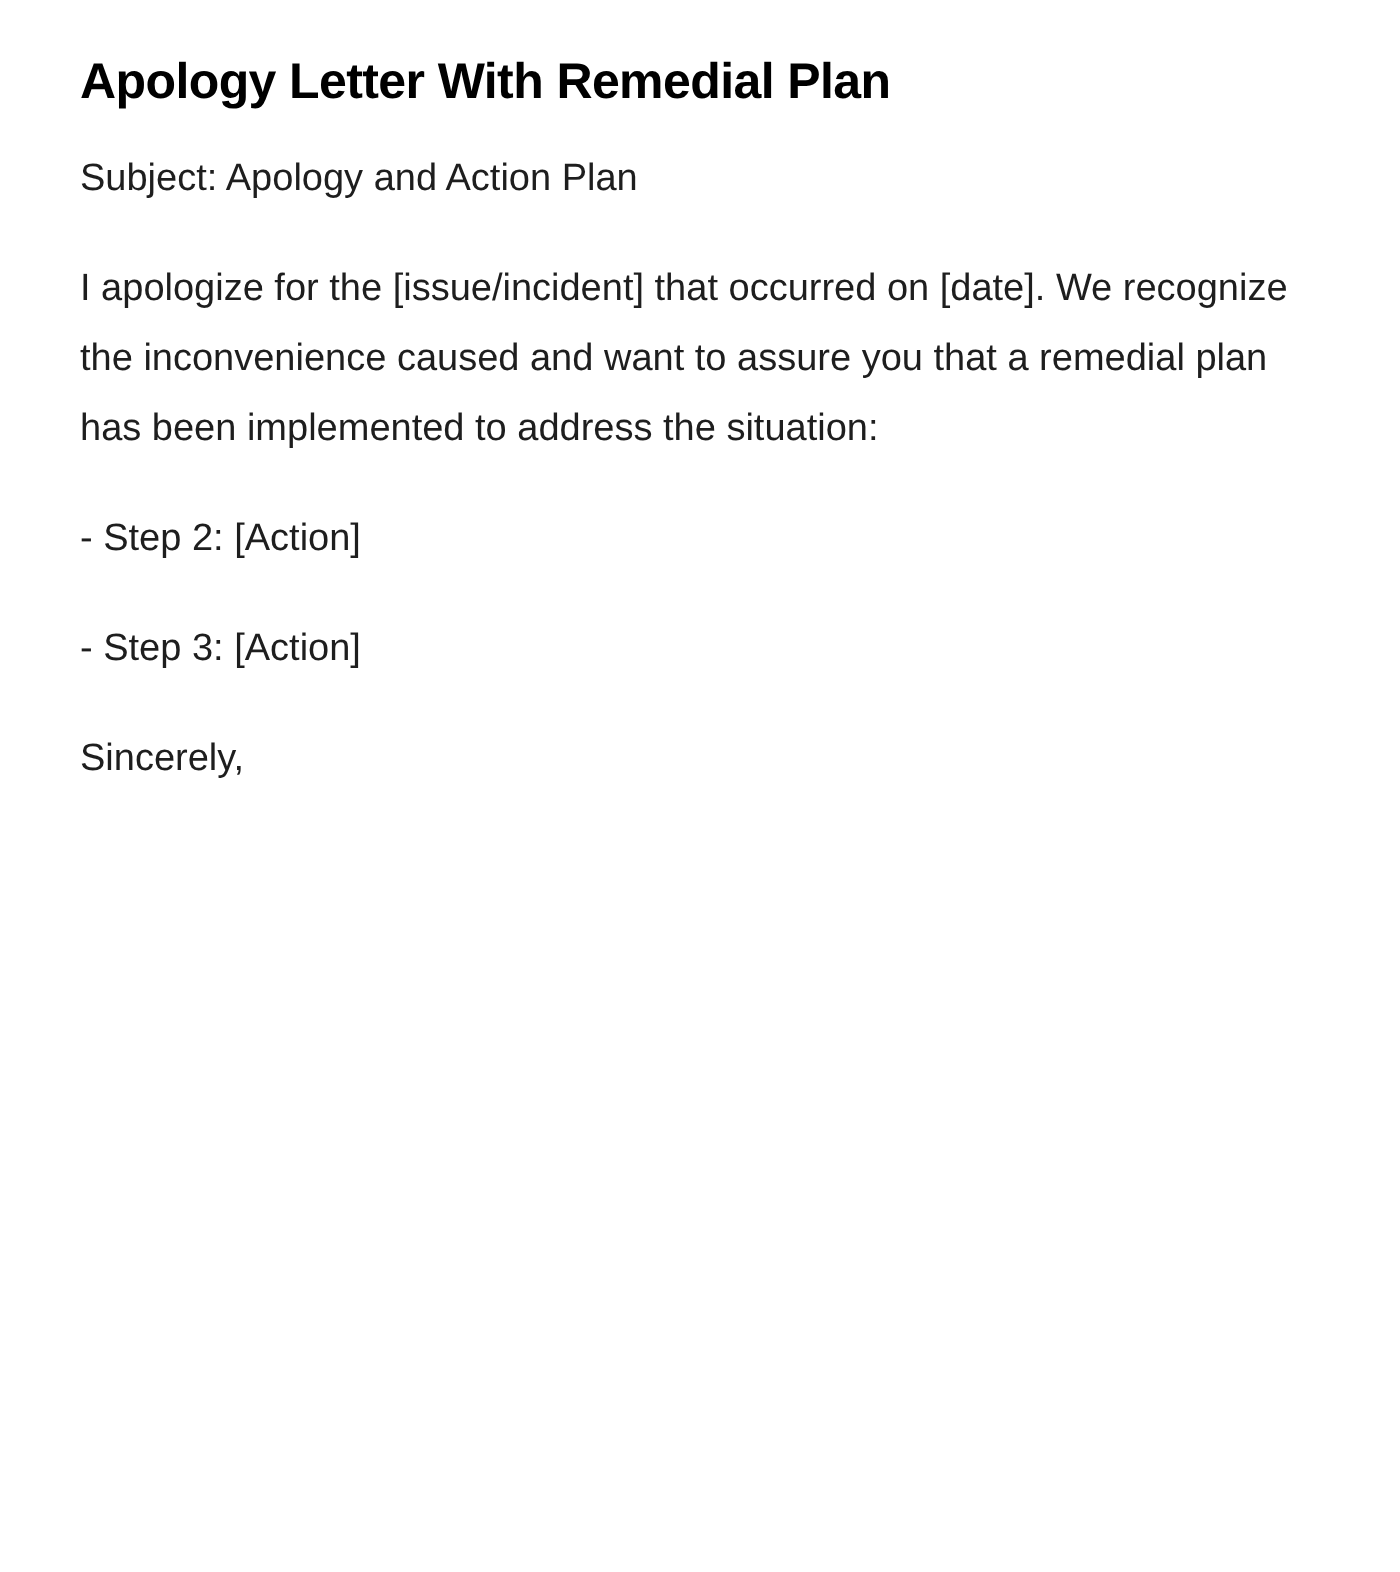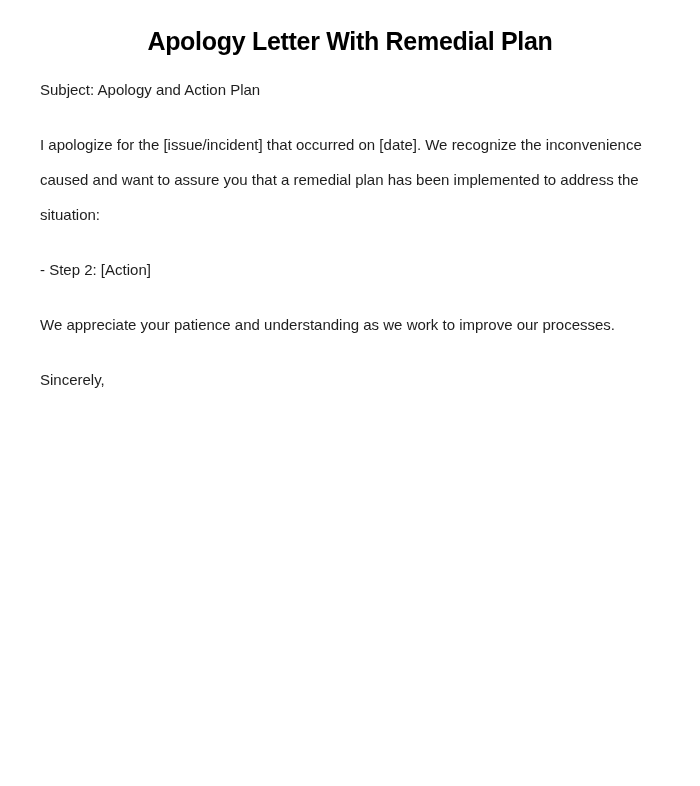--- a/index.html
+++ b/index.html
@@ -4,30 +4,30 @@
 <style>
   html, body { margin: 0; padding: 0; background: #ffffff; }
   body {
     width: 700px; height: 786px; overflow: hidden;
     font-family: "Liberation Sans", "DejaVu Sans", sans-serif;
     color: #1a1a1a;
   }
   .page { position: relative; padding: 24px 40px 0 40px; width: 620px; }
   .title {
     font-size: 25px; font-weight: bold; color: #000;
-    margin: 0 0 14px 0; line-height: 34px; letter-spacing: -0.3px; text-align: center;
+    margin: 0 0 14px 0; line-height: 34px; letter-spacing: -0.3px;
   }
   .p {
-    font-size: 15px; line-height: 35px; margin: 0 0 20px 0;
+    font-size: 19px; line-height: 35px; margin: 0 0 20px 0;
     color: #1e1e1e;
   }
 </style>
 </head>
 <body>
 
 <div class="page">
   <h1 class="title">Apology Letter With Remedial Plan</h1>
   <p class="p">Subject: Apology and Action Plan</p>
   <p class="p">I apologize for the [issue/incident] that occurred on [date]. We recognize the inconvenience caused and want to assure you that a remedial plan has been implemented to address the situation:</p>
   <p class="p">- Step 2: [Action]</p>
-  <p class="p">We appreciate your patience and understanding as we work to improve our processes.</p>
+  <p class="p">- Step 3: [Action]</p>
   <p class="p">Sincerely,</p>
 </div>
 
 </body></html>

